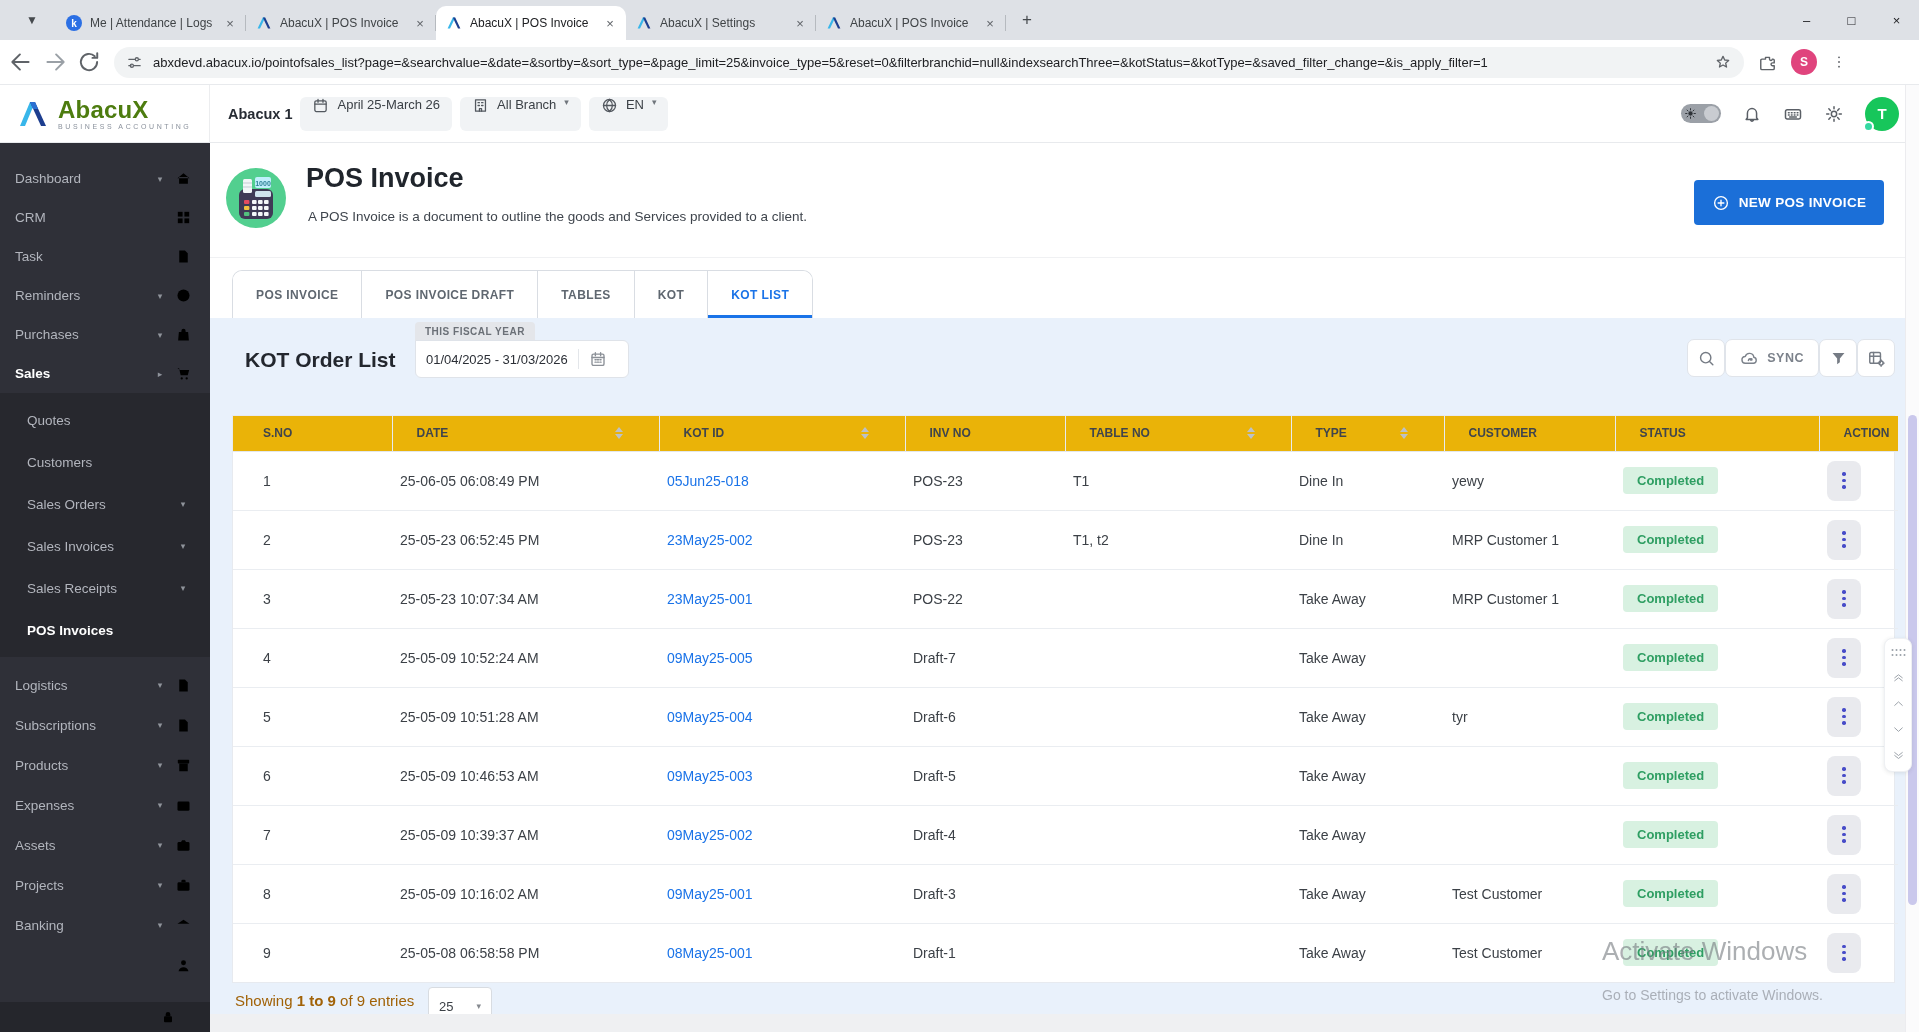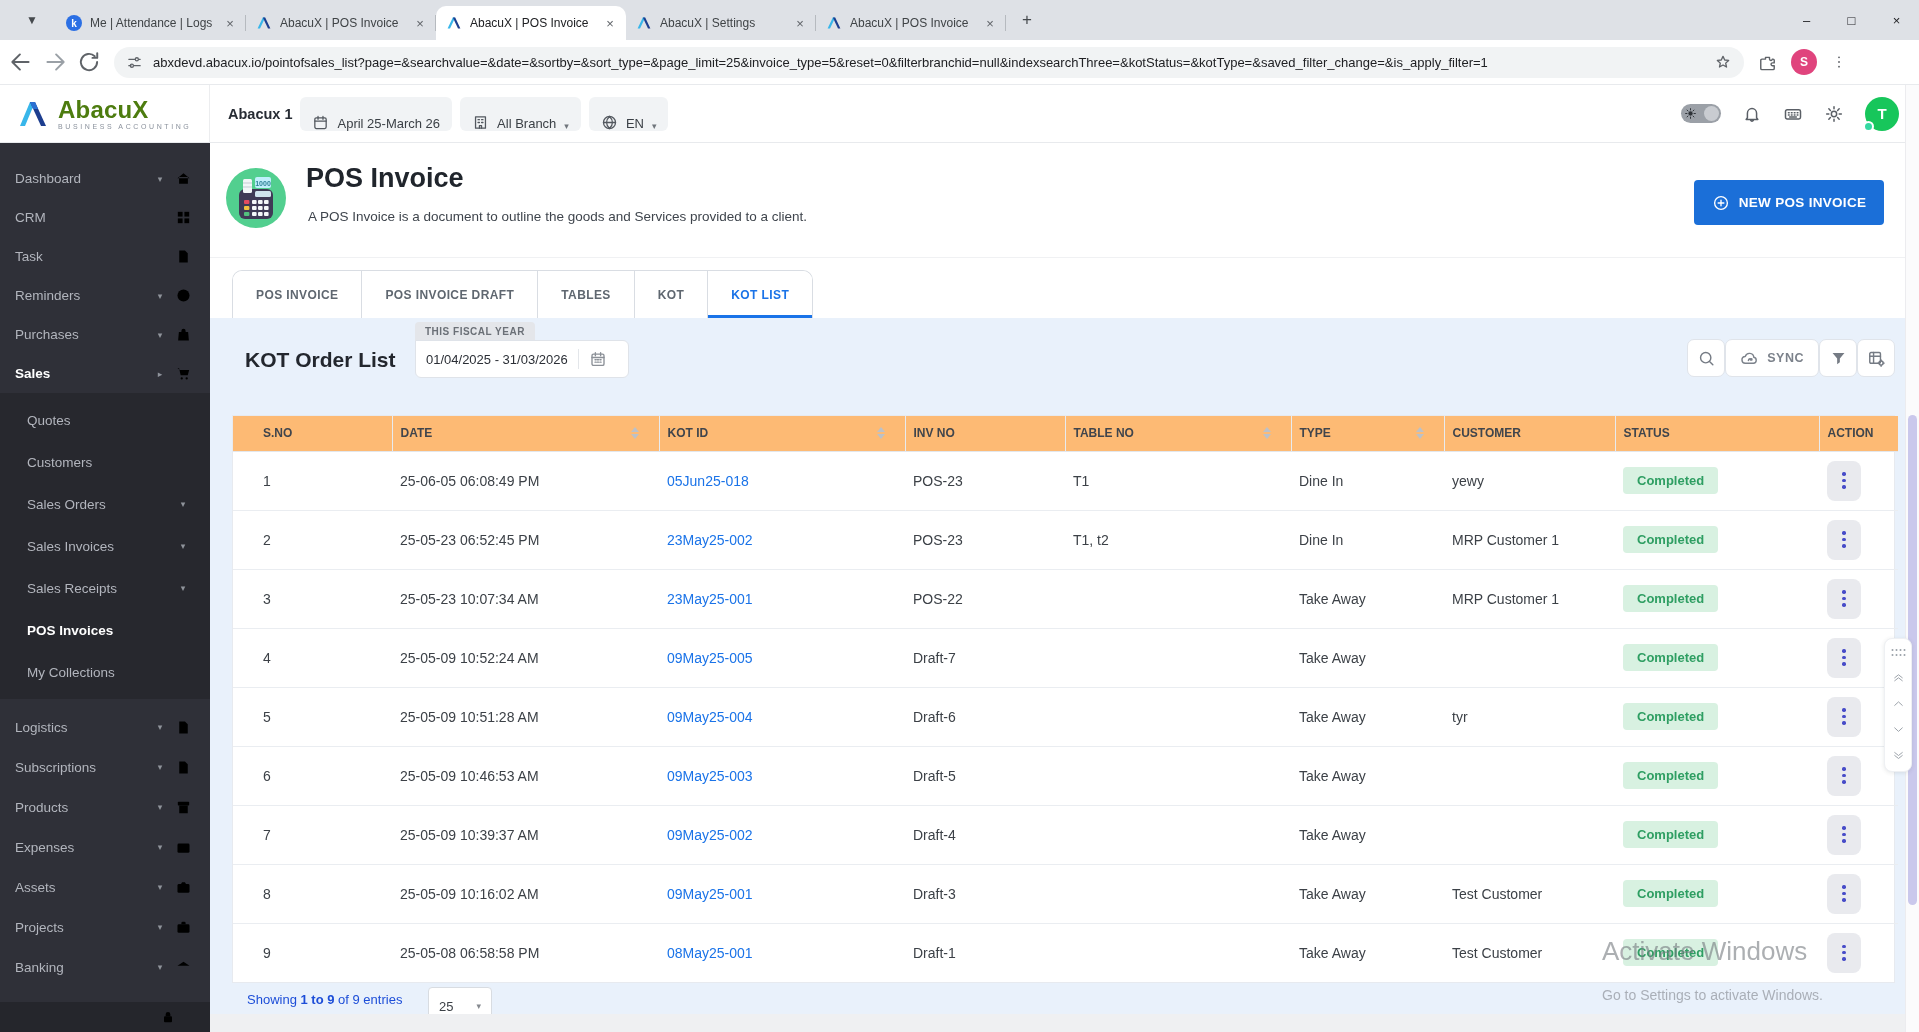--- a/index.html
+++ b/index.html
@@ -31,21 +31,21 @@
   .avatar-s{width:26px;height:26px;border-radius:50%;background:#e0447d;color:#fff;font-weight:bold;font-size:12px;display:flex;align-items:center;justify-content:center}
 
   
   #appheader{position:absolute;top:85px;left:0;right:0;height:58px;background:#fff;border-bottom:1px solid #e8eaed;display:flex;align-items:center}
   #logo{width:210px;height:100%;border-right:1px solid #ecedef;display:flex;align-items:center;padding-left:16px}
   #logo .mark{width:34px;height:32px;margin-right:8px}
   #logo .words .nm{font-size:24px;font-weight:bold;color:#4d7c0f;letter-spacing:.2px;line-height:24px}
   #logo .words .sub{font-size:7px;letter-spacing:2.6px;color:#8a919c;margin-top:1px}
   #hleft{display:flex;align-items:center;gap:8px;padding-left:18px}
   #company{font-size:14.5px;font-weight:bold;color:#272c34}
-  .pill{height:34px;background:#f1f3f5;border-radius:6px;display:flex;align-items:flex-end;gap:8px;padding:0 12px;font-size:13px;color:#3b4046}
+  .pill{height:34px;background:#f1f3f5;border-radius:6px;display:flex;align-items:flex-start;gap:8px;padding:0 12px;font-size:13px;color:#3b4046}
   .pill .icon{width:17px;height:17px;color:#53585f}
   .pill .car{font-size:9px;color:#70757c}
   #hright{margin-left:auto;display:flex;align-items:center;gap:21px;padding-right:20px}
   #hright .icon{width:20px;height:20px;color:#5a5f66}
   #themetoggle{width:40px;height:19px;border-radius:10px;background:#9ba0a7;position:relative;display:flex;align-items:center}
   #themetoggle .sun{width:13px;height:13px;color:#2e3238;margin-left:3px}
   #themetoggle .knob{position:absolute;right:2px;width:15px;height:15px;border-radius:50%;background:#c9ccd1}
   #useravatar{width:34px;height:34px;border-radius:50%;background:#17c65b;color:#fff;font-size:15px;font-weight:bold;display:flex;align-items:center;justify-content:center;position:relative}
   #useravatar .dot{position:absolute;left:-2px;bottom:-1px;width:11px;height:11px;border-radius:50%;background:#35d9a2;border:2px solid #fff}
 
@@ -87,36 +87,36 @@
   #daterange .sep{width:1px;height:20px;background:#e3e6ea;margin:0 10px}
   #daterange .icon{width:18px;height:18px;color:#8b9097}
   #listtools{position:absolute;right:24px;top:21px;display:flex;}
   .toolbtn{height:38px;background:#fff;border:1px solid #e0e4ea;border-radius:7px;display:flex;align-items:center;justify-content:center;color:#757b84;cursor:pointer}
   .toolbtn.sq{width:38px}
   .toolbtn .icon{width:19px;height:19px}
   #syncbtn{padding:0 14px;gap:8px;font-size:12.5px;font-weight:bold;letter-spacing:.5px;color:#7c828b}
   #tablewrap{margin:0 24px 0 22px;background:#fff;border:1px solid #e7eaef}
   table{border-collapse:collapse;table-layout:fixed;width:100%}
   col.c1{width:159px}col.c2{width:267px}col.c3{width:246px}col.c4{width:160px}col.c5{width:226px}col.c6{width:153px}col.c7{width:171px}col.c8{width:204px}col.c9{width:79px}
-  thead th{height:35px;background:#fdba74;border-bottom:1px solid #e3e7ec;border-left:1px solid #e8ebef;padding:0 8px;text-align:left;font-size:12px;font-weight:600;color:#40454c}
+  thead th{height:35px;background:#eab308;border-bottom:1px solid #e3e7ec;border-left:1px solid #e8ebef;padding:0 24px;text-align:left;font-size:12px;font-weight:600;color:#40454c}
   thead th:first-child{border-left:none;padding-left:30px}
   thead th .hwrap{display:flex;align-items:center}
   .sort{display:inline-flex;flex-direction:column;gap:2px;margin-left:auto;margin-right:12px}
   .sort i{width:0;height:0;border-left:4px solid transparent;border-right:4px solid transparent;display:block}
   .sort .up{border-bottom:5px solid #bcc1c8}
   .sort .dn{border-top:5px solid #bcc1c8}
   tbody td{height:59px;border-bottom:1px solid #eaedf1;padding:0 8px;font-size:14px;color:#3c4147}
   tbody td:first-child{padding-left:30px}
   tbody tr:last-child td{border-bottom:none}
   td a{color:#1a73e8;text-decoration:none;cursor:pointer}
   .badge{display:inline-block;background:#d8f1e1;color:#2e9e62;font-size:13px;font-weight:600;padding:6px 14px;border-radius:4px}
   .dotsbtn{width:34px;height:40px;background:#e9eaee;border:none;border-radius:8px;display:flex;flex-direction:column;align-items:center;justify-content:center;gap:3px;cursor:pointer}
   .dotsbtn i{width:3.4px;height:3.4px;border-radius:50%;background:#474cc8;display:block}
   #listfooter{height:34px;position:relative}
-  #showingtext{position:absolute;left:37px;top:9px;font-size:13px;color:#1d4ed8}
+  #showingtext{position:absolute;left:25px;top:9px;font-size:15px;color:#a16207}
   #showingtext b{font-weight:bold}
   #pagesize{position:absolute;left:218px;top:4px;width:64px;height:38px;background:#fff;border:1px solid #d8dce1;border-radius:4px;display:flex;align-items:center;padding:0 10px;cursor:pointer}
   #pagesize .v{font-size:13px;color:#3c4147;flex:1}
   #pagesize .car{font-size:9px;color:#85898f}
   #graystrip{position:absolute;left:0;right:0;bottom:0;height:18px;background:#eff0f2}
 
   
   #scrollbar{position:absolute;top:85px;right:0;width:14px;bottom:0;background:#fbfbfc;border-left:1px solid #ececef}
   #scrollthumb{position:absolute;top:330px;left:2px;right:2px;height:490px;background:#cac8ec;border-radius:6px}
   #floatwidget{position:absolute;right:7px;top:638px;width:28px;background:#fff;border:1px solid #eef0f3;border-radius:8px;box-shadow:0 1px 4px rgba(60,64,67,.12);display:flex;flex-direction:column;align-items:center;padding:9px 0;gap:13px}
@@ -398,24 +398,20 @@
       <div class="sitem">
         <span class="lbl">Sales Invoices</span>
         <span class="car">▾</span>
       </div>
       <div class="sitem">
         <span class="lbl">Sales Receipts</span>
         <span class="car">▾</span>
       </div>
       <div class="sitem active">
         <span class="lbl">POS Invoices</span>
-        <span class="car"></span>
-      </div>
-      <div class="sitem">
-        <span class="lbl">My Collections</span>
         <span class="car"></span>
       </div>
     </div>
   <div class="snav" id="sideblock2">
       <div class="sitem">
         <span class="lbl">Logistics</span>
         <span class="car">▾</span>
         <span class="micon">
           <svg viewBox="0 0 24 24">
             <path d="M6 3.5h8l4 4v13H6z"></path>

